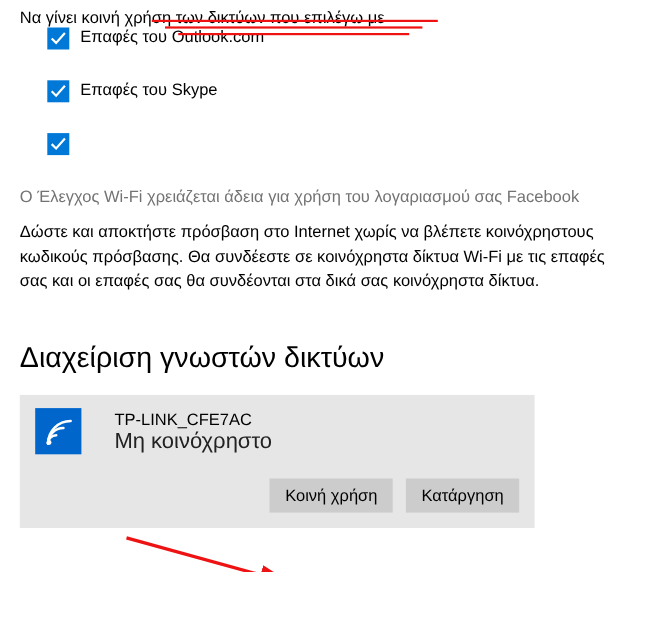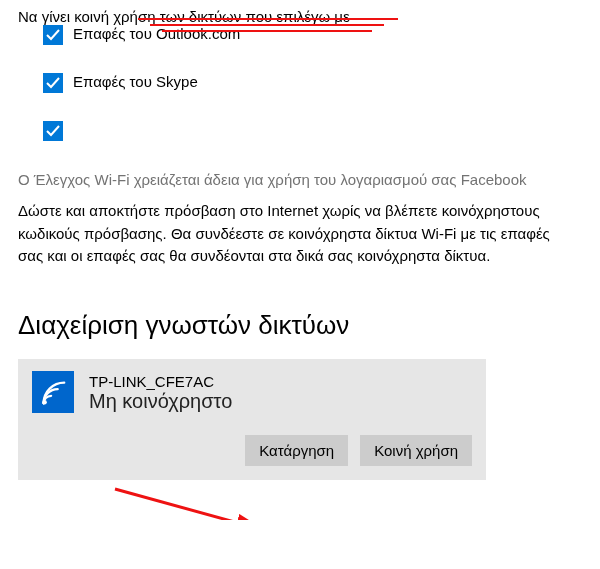--- a/index.html
+++ b/index.html
@@ -22,21 +22,21 @@
     .checkbox svg { width: 16px; height: 16px; }
     .link-block { color: #737373; margin-bottom: 10px; line-height: 1.4; max-width: 560px;}
     .desc { line-height: 1.5; margin-bottom: 42px; max-width: 560px;}
     .section-title { font-size: 26px; font-weight: 300; margin-bottom: 18px; margin-top: 23px; }
     .network-card {
       background: #e6e6e6;
       padding: 12px 14px 14px 14px;
       width: 468px;
       display: flex; flex-direction: column;
     }
-    .net-head { display: flex; align-items: center; gap: 15px; }
+    .net-head { display: flex; align-items: center; gap: 30px; }
     .wifi-icon-box {
       width: 42px; height: 42px; background: #0066cc;
       display: flex; align-items: center; justify-content: center;
       flex-shrink: 0;
     }
     .wifi-icon-box svg { width: 30px; height: 30px; }
     .net-texts { padding-top: 2px; }
     .net-texts .name { font-size: 15px; }
     .net-texts .status { font-size: 20px; color: #222; }
     .net-actions { display: flex; gap: 12px; justify-content: flex-end; margin-top: 22px; }
@@ -107,22 +107,22 @@
         </g>
         <circle cx="7" cy="27" r="2.4" fill="#fff"></circle>
       </svg>
     </span>
     <div class="net-texts">
       <div class="name">TP-LINK_CFE7AC</div>
       <div class="status">Μη κοινόχρηστο</div>
     </div>
   </div>
   <div class="net-actions">
+    <button class="btn">Κοινή χρήση</button>
     <button class="btn">Κατάργηση</button>
-    <button class="btn">Κοινή χρήση</button>
   </div>
 </div>
 
 <svg class="anno" style="top:483px; left:110px; width:170px; height:60px;" viewBox="0 0 170 60">
   <defs>
     <marker id="ah" markerWidth="10" markerHeight="10" refX="8" refY="3" orient="auto">
       <path d="M0,0 L10,3 L0,6 Z" fill="#ee1212"></path>
     </marker>
   </defs>
   <line x1="5" y1="6" x2="150" y2="46" stroke="#ee1212" stroke-width="3" marker-end="url(#ah)"></line>

